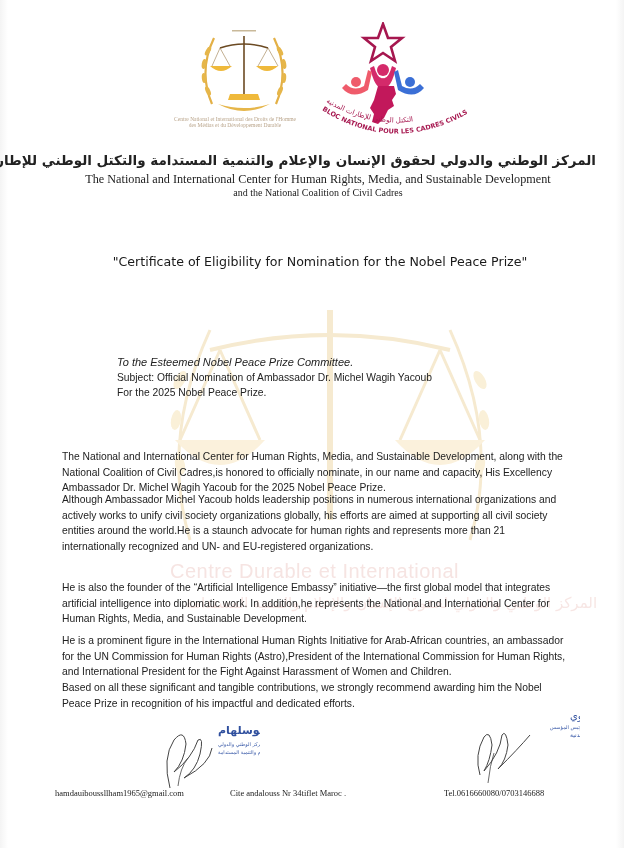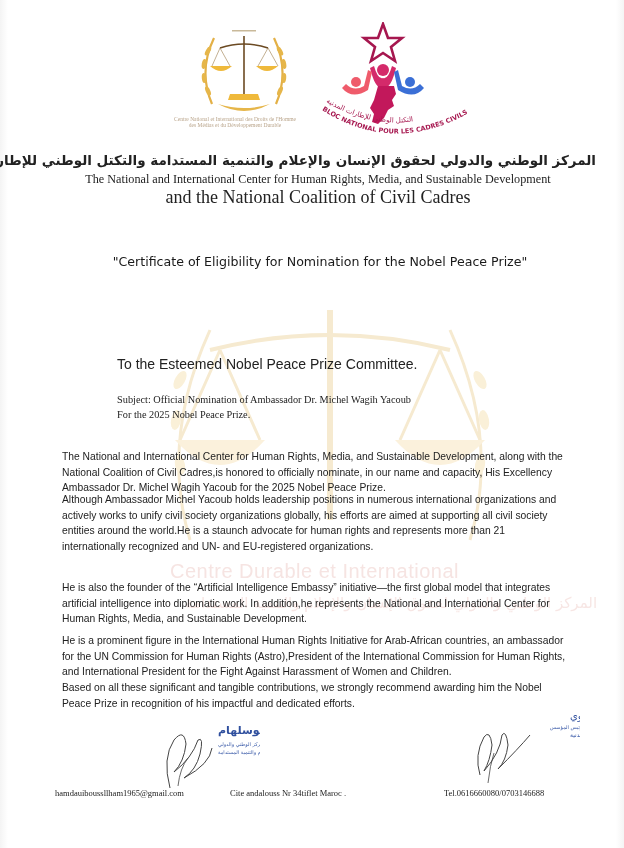--- a/index.html
+++ b/index.html
@@ -4,28 +4,28 @@
 <style>
   html, body { margin:0; padding:0; }
   body { width:624px; height:848px; background:#ffffff; position:relative; overflow:hidden; font-family:"Liberation Sans", sans-serif; color:#1d1d1d; }
   .page { position:absolute; left:0; top:0; width:624px; height:848px; background:linear-gradient(90deg,#f4f4f4 0px,#ffffff 8px,#ffffff 616px,#f4f4f4 624px); }
   .logo-justice { position:absolute; left:198px; top:26px; width:92px; height:90px; }
   .logo-caption { position:absolute; left:160px; top:116px; width:150px; font-family:"Liberation Serif", serif; font-size:5.5px; color:#b9a48a; text-align:center; line-height:6px; }
   .logo-coalition { position:absolute; left:338px; top:22px; width:90px; height:104px; }
   .coalition-arc { position:absolute; left:312px; top:100px; width:170px; height:50px; }
   .header-ar { position:absolute; left:40px; top:152px; width:556px; text-align:center; direction:rtl; font-family:"DejaVu Sans", sans-serif; font-weight:bold; font-size:13.5px; color:#222; white-space:nowrap; }
   .header-en1 { position:absolute; left:40px; top:172px; width:556px; text-align:center; font-family:"Liberation Serif", serif; font-size:12.2px; color:#222; white-space:nowrap; }
-  .header-en2 { position:absolute; left:40px; top:187px; width:556px; text-align:center; font-family:"Liberation Serif", serif; font-size:18px; color:#222; }
+  .header-en2 { position:absolute; left:40px; top:187px; width:556px; text-align:center; font-family:"Liberation Serif", serif; font-size:10px; color:#222; }
   .watermark { position:absolute; left:150px; top:290px; width:360px; height:260px; opacity:1; }
   .watermark-text { position:absolute; left:170px; top:560px; font-family:"Liberation Sans", sans-serif; font-size:20px; color:#f6e4e2; white-space:nowrap; letter-spacing:0.5px; }
   .watermark-ar { position:absolute; left:185px; top:594px; font-family:"DejaVu Sans", sans-serif; font-size:15px; color:#f7e6e4; white-space:nowrap; direction:rtl; }
   .cert-title { position:absolute; left:60px; top:254px; width:520px; text-align:center; font-family:"DejaVu Sans", sans-serif; font-size:12.6px; color:#1a1a1a; white-space:nowrap; }
   .intro { position:absolute; left:130px; top:293px; width:370px; text-align:center; font-size:10.3px; line-height:15px; color:#222; }
-  .salutation { position:absolute; left:117px; top:356px; font-size:14px; color:#222; white-space:nowrap; }
-  .subject { position:absolute; left:117px; top:392px; font-size:10.3px; line-height:15px; color:#222; white-space:nowrap;font-family:Liberation Serif, serif; }
+  .salutation { position:absolute; left:117px; top:356px; font-size:11px; color:#222; white-space:nowrap;font-style:italic; }
+  .subject { position:absolute; left:117px; top:370px; font-size:10.3px; line-height:15px; color:#222; white-space:nowrap; }
   .para { position:absolute; left:62px; width:505px; font-size:10.3px; line-height:15.5px; color:#222; }
   .p1 { top:449px; }
   .p2 { top:492px; }
   .p3 { top:580px; }
   .p4 { top:633px; }
   .p5 { top:680px; }
   .sig-left { position:absolute; left:100px; top:718px; width:160px; height:72px; }
   .sig-right { position:absolute; left:430px; top:705px; width:150px; height:80px; }
   .footer { position:absolute; top:788px; left:0; width:624px; font-family:"Liberation Serif", serif; font-size:8.5px; color:#222; }
   .footer span { position:absolute; white-space:nowrap; }

